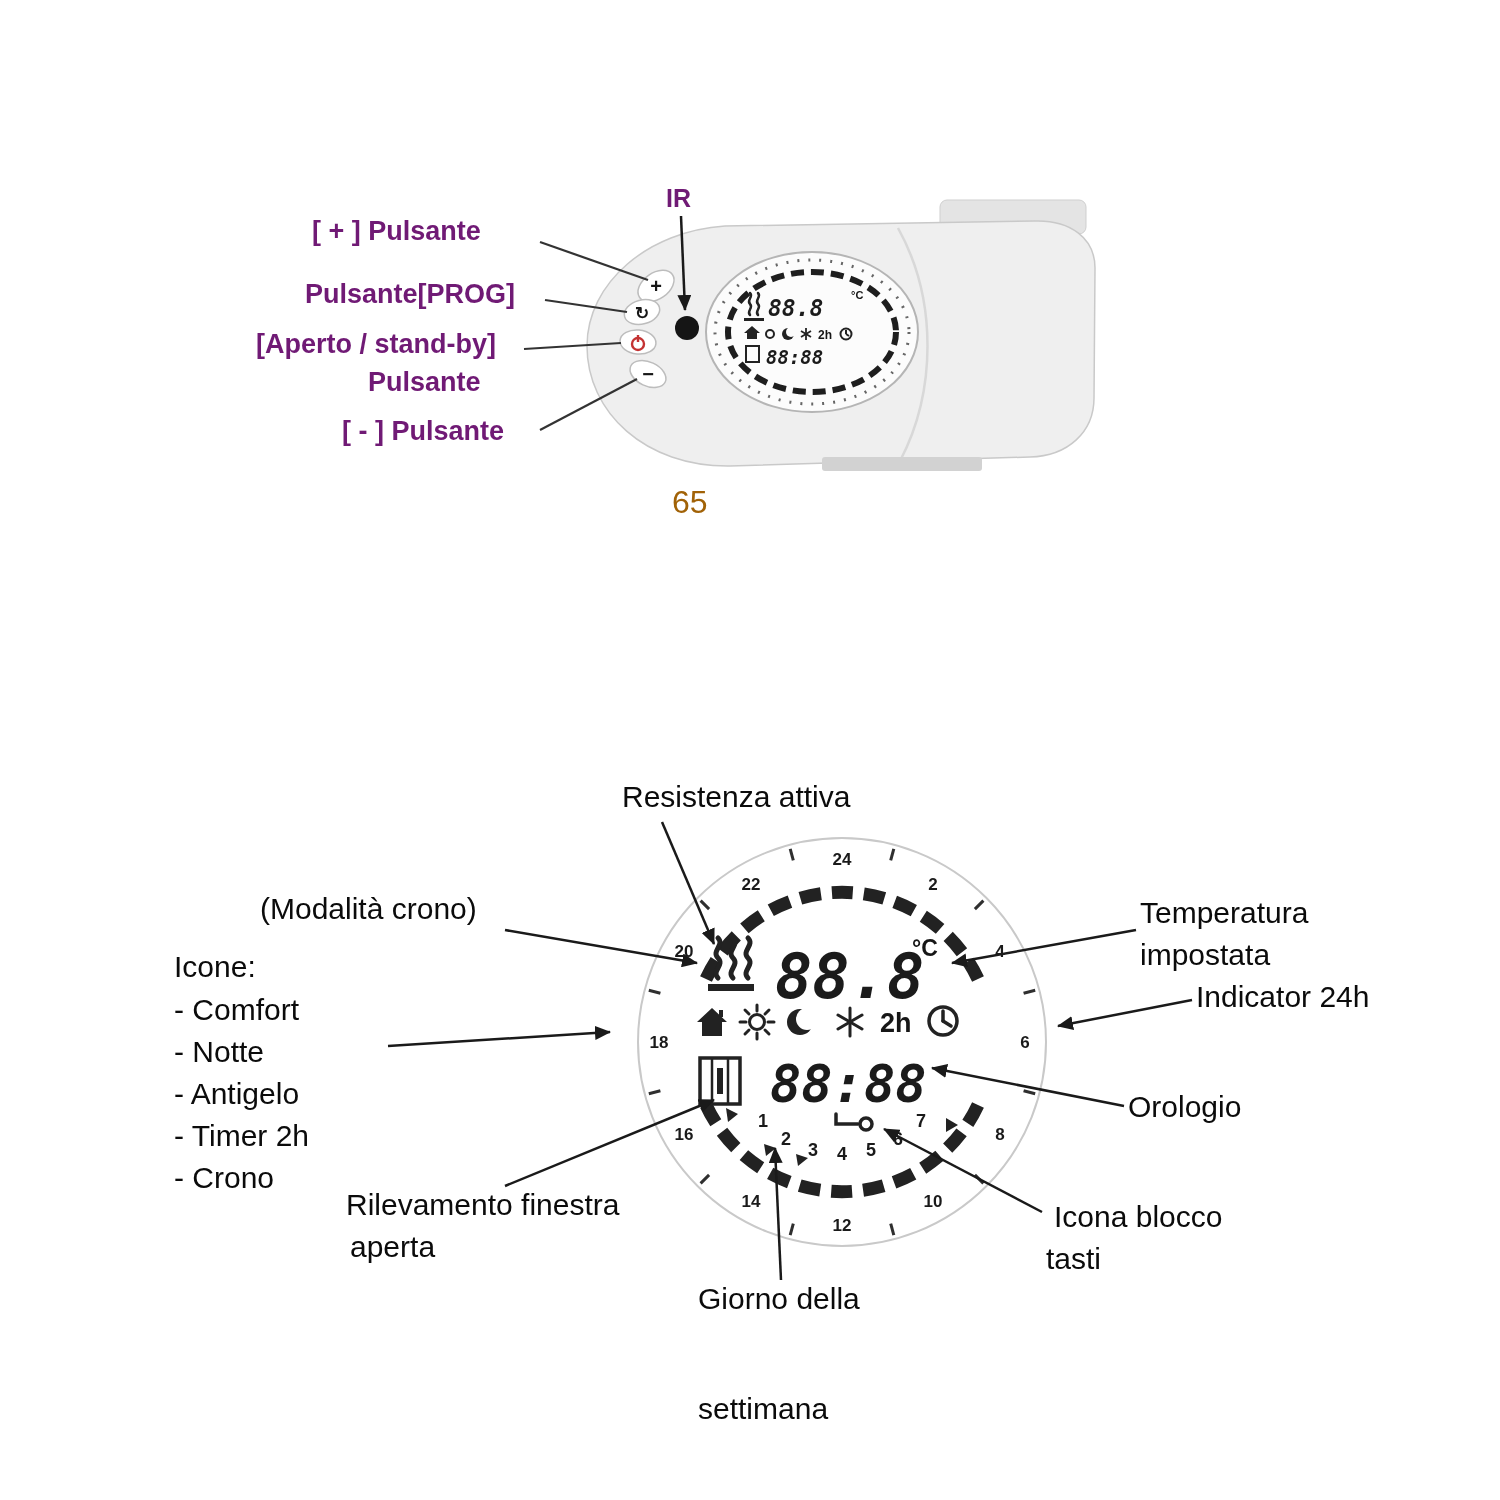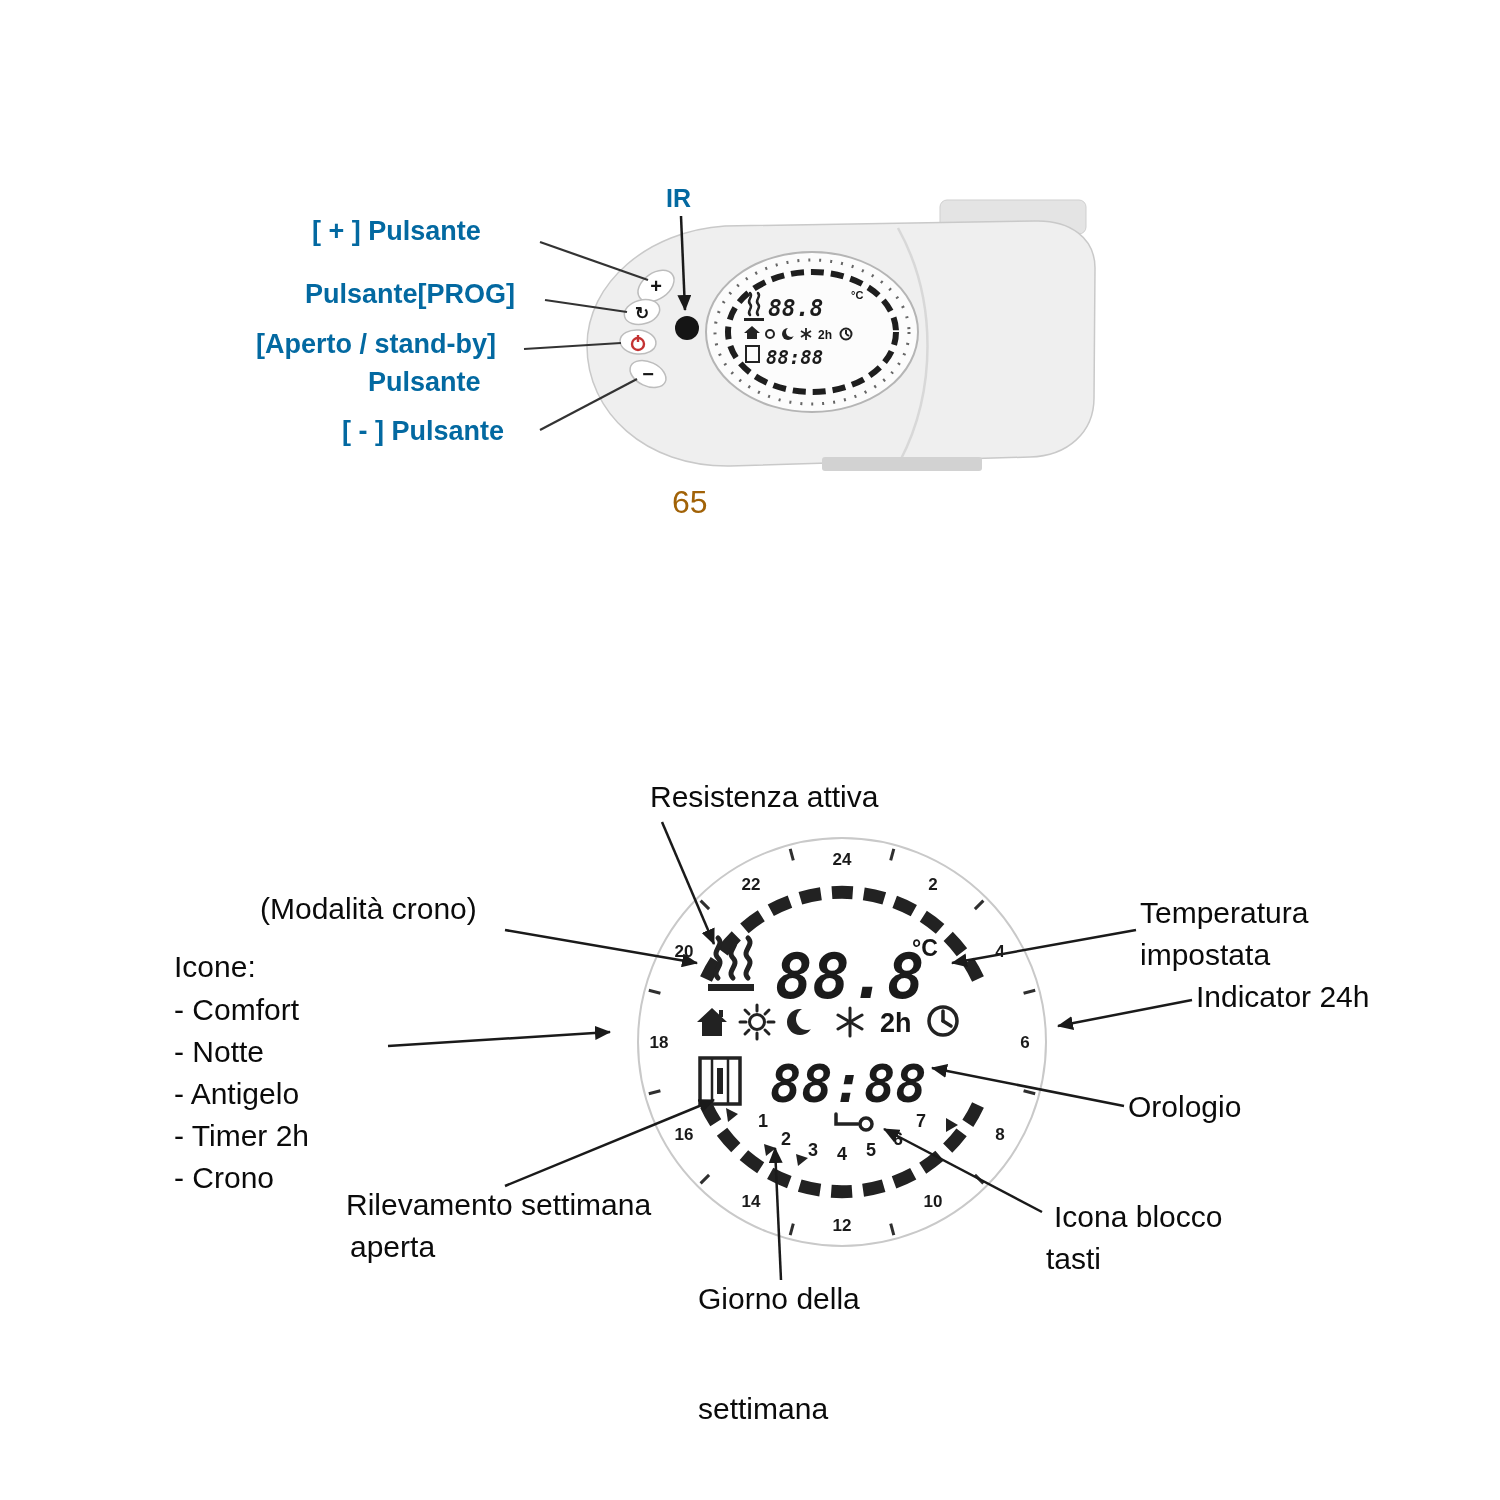--- a/index.html
+++ b/index.html
@@ -1,19 +1,19 @@
 <!DOCTYPE html>
 <html><head>
 <meta charset="utf-8">
 <style>
   html,body{margin:0;padding:0;background:#fff;}
   .page{position:relative;width:1500px;height:1500px;background:#ffffff;overflow:hidden;
         font-family:"Liberation Sans",sans-serif;}
   .lbl{position:absolute;white-space:nowrap;color:#0b0b0b;font-size:30px;line-height:1.15;}
-  .lbl-top{font-size:27px;font-weight:700;color:#0369a1;}
+  .lbl-top{font-size:27px;font-weight:700;color:#701a75;}
   .pagenum{position:absolute;font-size:32px;color:#a16207;}
   svg.canvas{position:absolute;left:0;top:0;}
   svg text{font-family:"Liberation Sans",sans-serif;fill:#161616;}
   .digital{font-family:"DejaVu Sans Mono",monospace;font-weight:bold;font-style:italic;fill:#1b1b1b;}
   .hour{font-size:17px;font-weight:bold;text-anchor:middle;fill:#1a1a1a;}
   .day{font-size:18px;font-weight:bold;text-anchor:middle;fill:#1a1a1a;}
   .callout{stroke:#1a1a1a;stroke-width:2.5;}
 </style>
 </head>
 <body>
@@ -219,32 +219,32 @@
   </svg>
 
   <div class="lbl lbl-top" style="left:312px;top:216px;">[ + ] Pulsante</div>
   <div class="lbl lbl-top" style="left:305px;top:279px;">Pulsante[PROG]</div>
   <div class="lbl lbl-top" style="left:256px;top:329px;">[Aperto / stand-by]</div>
   <div class="lbl lbl-top" style="left:332px;top:367px;margin-left:36px;">Pulsante</div>
   <div class="lbl lbl-top" style="left:342px;top:416px;">[ - ] Pulsante</div>
   <div class="lbl lbl-top" style="left:666px;top:184px;font-size:25px;">IR</div>
   <div class="pagenum" style="left:672px;top:484px;">65</div>
 
-  <div class="lbl" style="left:622px;top:780px;margin-left:28px;">Resistenza attiva</div>
+  <div class="lbl" style="left:622px;top:780px;">Resistenza attiva</div>
   <div class="lbl" style="left:260px;top:892px;">(Modalità crono)</div>
   <div class="lbl" style="left:174px;top:950px;">Icone:</div>
   <div class="lbl" style="left:174px;top:993px;">- Comfort</div>
   <div class="lbl" style="left:174px;top:1035px;">- Notte</div>
   <div class="lbl" style="left:174px;top:1077px;">- Antigelo</div>
   <div class="lbl" style="left:174px;top:1119px;">- Timer 2h</div>
   <div class="lbl" style="left:174px;top:1161px;">- Crono</div>
   <div class="lbl" style="left:1140px;top:896px;">Temperatura</div>
   <div class="lbl" style="left:1140px;top:938px;">impostata</div>
   <div class="lbl" style="left:1196px;top:980px;">Indicator 24h</div>
   <div class="lbl" style="left:1128px;top:1090px;">Orologio</div>
-  <div class="lbl" style="left:346px;top:1188px;">Rilevamento settimana</div>
+  <div class="lbl" style="left:346px;top:1188px;">Rilevamento finestra</div>
   <div class="lbl" style="left:350px;top:1230px;">aperta</div>
   <div class="lbl" style="left:698px;top:1282px;">Giorno della</div>
   <div class="lbl" style="left:698px;top:1392px;">settimana</div>
   <div class="lbl" style="left:1046px;top:1200px;margin-left:8px;">Icona blocco</div>
   <div class="lbl" style="left:1046px;top:1242px;text-align:right;">tasti</div>
 
 </div>
 
 </body></html>

